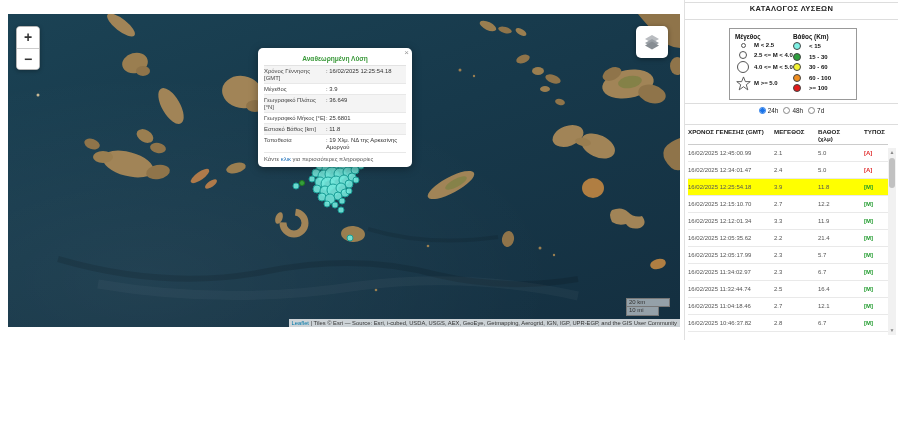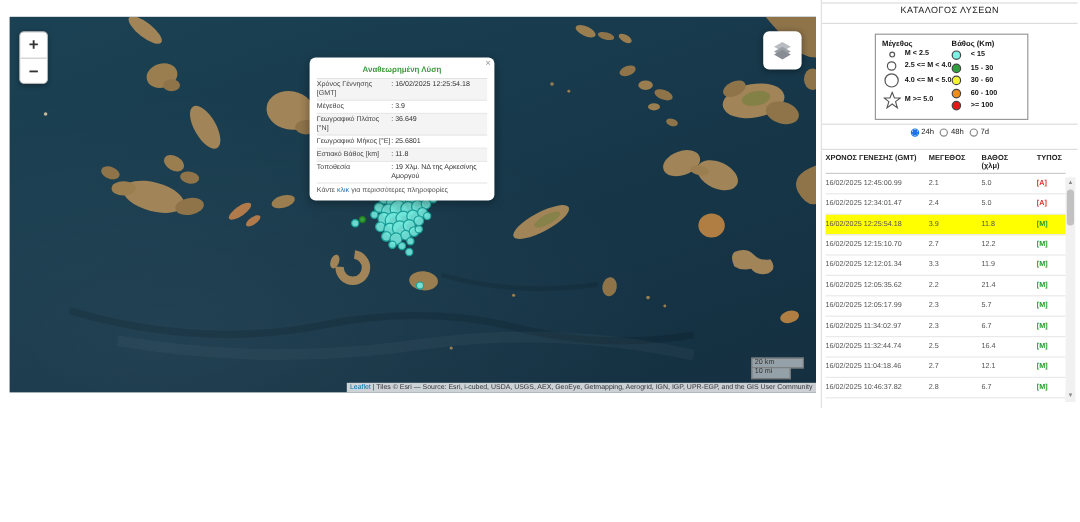--- a/index.html
+++ b/index.html
@@ -41,21 +41,21 @@
   .popup .prow:nth-child(odd) { background:#f4f4f4; }
   .popup .pl { width:62px; font-size:5.9px; color:#444; line-height:7px; }
   .popup .pv { flex:1; font-size:5.9px; color:#333; line-height:7px; }
   .popup .pv::before { content:": "; }
   .popup .pfoot { font-size:5.9px; color:#555; padding-top:3px; line-height:7px; }
   .popup .pfoot .plink { color:#1d6fb8; cursor:pointer; }
 
   
   .panel { position:absolute; left:684px; top:0; width:214px; height:340px; border-left:1px solid #e0e0e0; }
   .panel .hr { position:absolute; left:0; width:100%; height:0; border-top:1px solid #ddd; }
-  .panel-title { position:absolute; top:4px; left:0; width:100%; text-align:center; font-size:7.5px; font-weight:normal; color:#222; letter-spacing:.4px; }
+  .panel-title { position:absolute; top:4px; left:0; width:100%; text-align:center; font-size:7.5px; font-weight:bold; color:#222; letter-spacing:.4px; }
 
   .legendbox { position:absolute; left:44px; top:28px; width:128px; height:72px; border:1px solid #999; background:#fff; display:flex; padding:4px 5px; }
   .legcol { flex:1; }
   .leghead { font-size:6.4px; font-weight:bold; color:#111; margin-bottom:2px; }
   .legitem { display:flex; align-items:center; margin-bottom:2.5px; }
   .legitem .lbl { font-size:6px; color:#111; font-weight:bold; }
   .mwrap { width:16px; display:flex; align-items:center; justify-content:center; margin-right:3px; }
   .mcirc { border:1px solid #555; border-radius:50%; background:#fff; }
   .mcirc.s1 { width:5px; height:5px; }
   .mcirc.s2 { width:8px; height:8px; }

